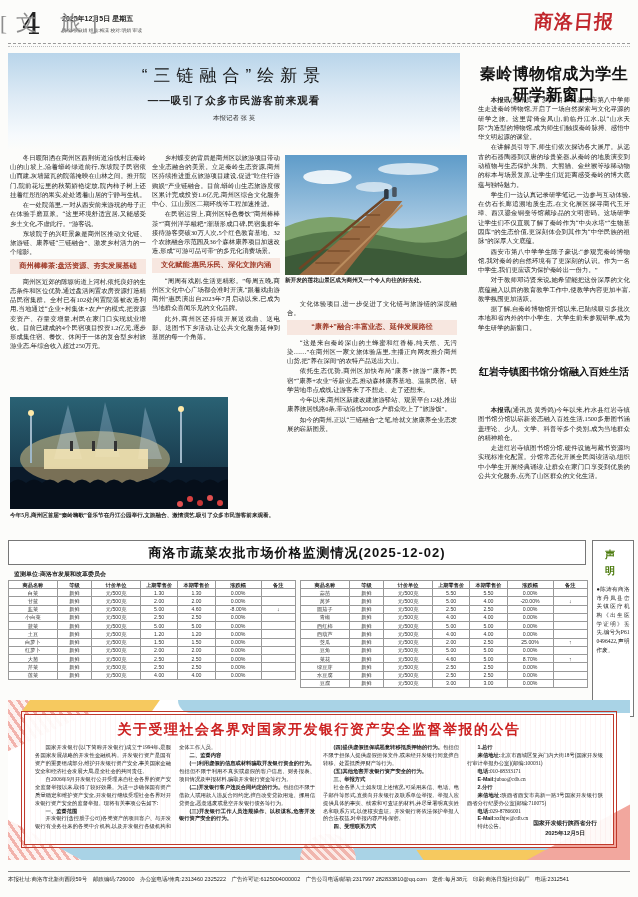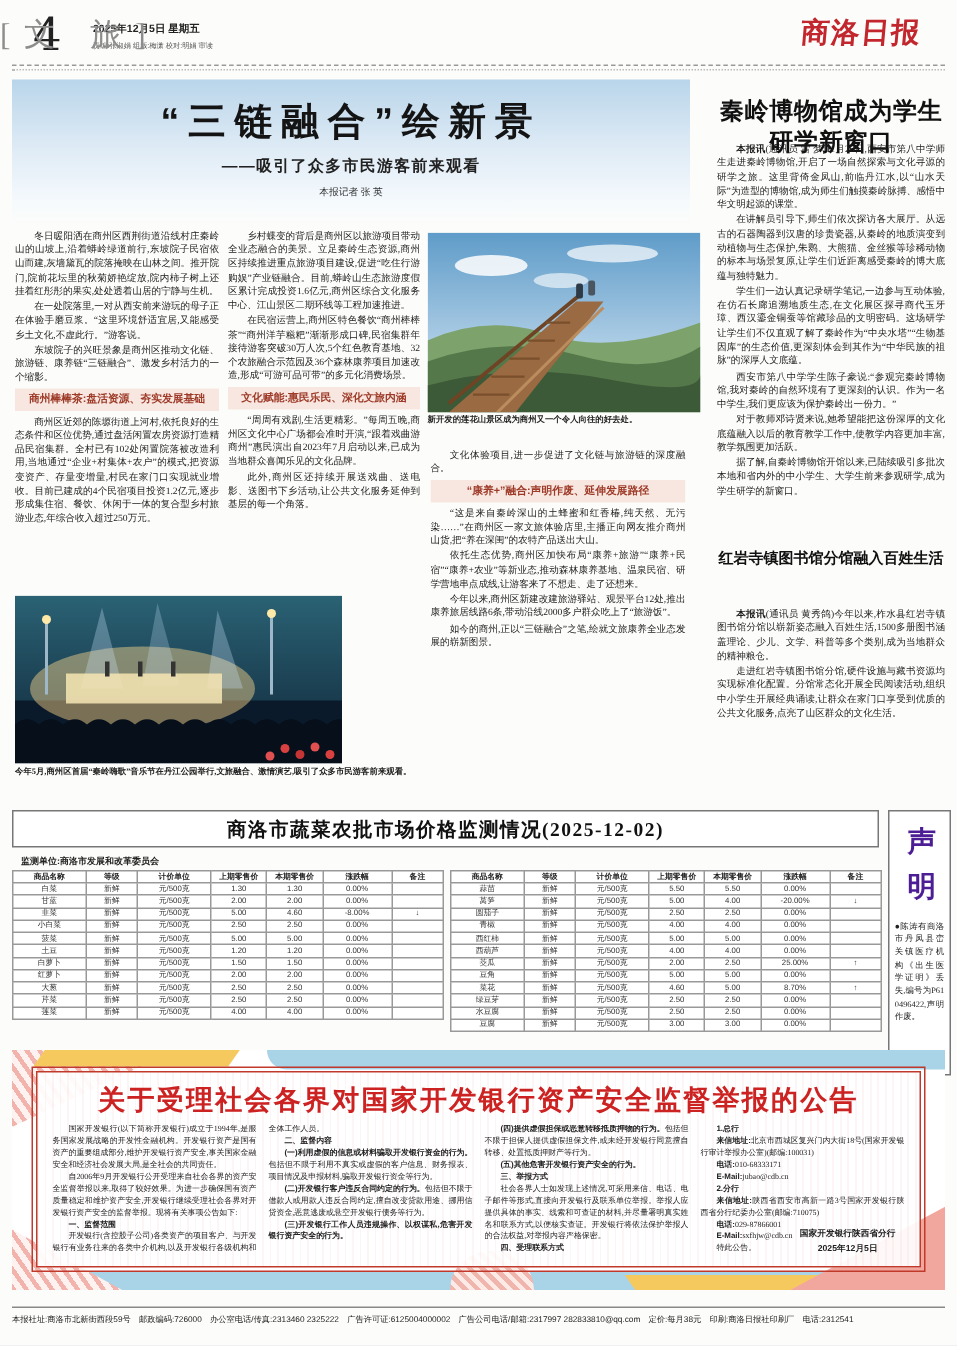--- a/index.html
+++ b/index.html
@@ -14,21 +14,21 @@
   .hdate { font-size:7px; font-weight:bold; color:#222; font-family:"Liberation Sans", sans-serif; }
   .hcred { font-size:4.8px; color:#555; margin-top:2.5px; font-family:"Liberation Sans", sans-serif; }
   .hsection { left:0; right:0; top:9px; text-align:left; font-size:21px; color:#8d8d8d; letter-spacing:9px; font-family:"Liberation Serif", serif; }
   .hmast { right:24px; top:9px; font-size:19px; font-weight:900; color:#c1272d; font-family:"DejaVu Serif", serif; transform:skewX(-5deg); letter-spacing:1px; }
   .hrule1 { left:8px; right:8px; top:43px; border-top:1px dashed #999; height:0; }
   .hrule2 { left:8px; right:8px; top:46px; border-top:1px dotted #bbb; height:0; }
 
   
   .mhead { left:8px; top:53px; width:452px; height:97px; text-align:center; padding-top:11px;
            background:linear-gradient(180deg,#b9d5ea 0%, #ddeaf5 45%, #f6fafd 85%, #fcfcfa 100%); }
-  .mh1 { font-size:25px; font-weight:700; letter-spacing:6px; color:#141414; font-family:"Liberation Sans", sans-serif; }
+  .mh1 { font-size:17px; font-weight:400; letter-spacing:6px; color:#141414; font-family:"Liberation Sans", sans-serif; }
   .mh2 { font-size:10.5px; font-weight:bold; margin-top:7px; letter-spacing:1px; color:#222; font-family:"Liberation Sans", sans-serif; }
   .mh3 { font-size:6.5px; margin-top:6px; color:#333; }
 
   .mcol { overflow:hidden; text-align:justify; font-size:6.4px; line-height:1.44; }
   .bp { text-indent:2em; margin-bottom:1px; }
   .c1 { left:10px;  top:153px; width:136px; height:242px; }
   .c2 { left:152px; top:153px; width:128px; height:242px; }
   .c3 { left:287px; top:299px; width:170px; height:236px; }
   .subhead { font-size:7.2px; font-weight:bold; color:#9e3a28; background:#f7e7e0; text-align:center;
              padding:2px 0; margin:3px 0; text-indent:0; font-family:"Liberation Sans", sans-serif; }
@@ -45,34 +45,34 @@
          font-family:"Liberation Sans", sans-serif; color:#111; letter-spacing:0.5px; }
   .rb1 { left:478px; top:95px; width:152px; height:288px; }
   .rh2 { left:476px; top:365px; width:156px; font-size:10px; font-weight:900; text-align:center;
          font-family:"Liberation Sans", sans-serif; color:#111; }
   .rb2 { left:478px; top:405px; width:152px; height:128px; }
   .rbody { overflow:hidden; text-align:justify; font-size:6.4px; line-height:1.45; }
   .rbody b, .ap b { font-family:"Liberation Sans", sans-serif; }
 
   
   .mtitlebox { left:8px; top:540px; width:578px; height:25px; border:1px solid #777; text-align:center;
-               font-size:13px; font-weight:bold; font-family:Liberation Serif, serif; letter-spacing:1px;
+               font-size:13px; font-weight:bold; font-family:Liberation Sans, sans-serif; letter-spacing:1px;
                line-height:24px; color:#111; background:#fff; }
   .munit { left:14px; top:570px; font-size:6px; font-weight:bold; color:#222; font-family:"Liberation Sans", sans-serif; }
   table.mtable { position:absolute; top:580px; border-collapse:collapse; table-layout:fixed;
                  font-size:5.2px; font-family:"Liberation Sans", sans-serif; color:#333; background:#fff; }
   .tleft { left:8px; width:288px; }
   .tright { left:300px; width:288px; }
   .mtable th, .mtable td { border:0.5px solid #999; padding:0.5px 1px; text-align:center; font-weight:normal; line-height:1.2; }
   .mtable th { font-weight:bold; color:#222; }
 
   
   .notice { left:592px; top:540px; width:42px; height:177px; border:1px solid #777; padding:4px 3.5px; background:#fff; }
-  .ntitle { width:16px; margin:2px auto 6px; font-size:19px; font-weight:bold; line-height:1.6; letter-spacing:2px;
-            text-align:right; font-family:"Liberation Sans", sans-serif; color:#4c1d95; word-break:break-all; }
+  .ntitle { width:16px; margin:2px auto 6px; font-size:10px; font-weight:bold; line-height:1.6; letter-spacing:2px;
+            text-align:left; font-family:"Liberation Sans", sans-serif; color:#4d7c0f; word-break:break-all; }
   .nbody { font-size:5.6px; line-height:1.55; text-align:justify; color:#222; word-break:break-all; }
 
   
   .ann-wrap { left:8px; top:700px; width:622px; height:160px; background:#fff; overflow:hidden; }
   .ann-wrap > div { position:absolute; }
   .d-band-top { left:170px; top:0; right:0; height:13px; background:#a9d3e6; border-radius:0 0 0 14px; }
   .d-yellow-tl { left:18px; top:0; width:130px; height:11px; background:#f6c95f; transform:skewX(-35deg); }
   .d-stripes-tl { left:-25px; top:-12px; width:160px; height:75px;
                   background:repeating-linear-gradient(55deg,#f2b3ac 0 3px,#fdf2f0 3px 7px);
                   clip-path:polygon(0 0,100% 0,0 100%); }
@@ -82,21 +82,21 @@
                   clip-path:polygon(0 0,0 100%,100% 100%); }
   .d-circle-b { left:47%; bottom:0; width:56px; height:26px; border-radius:56px 56px 0 0;
                 background:repeating-linear-gradient(45deg,#f0b6ae 0 3px,#fbeae6 3px 6px); }
   .d-yellow-br { right:60px; bottom:0; width:150px; height:10px; background:#f6c95f; transform:skewX(35deg); }
   .d-tri-br { right:-12px; bottom:-8px; width:130px; height:70px; background:#f2a79e;
               clip-path:polygon(100% 0,100% 100%,0 100%); }
   .ann-inner { left:16px; top:14px; right:16px; bottom:15px;
                border:1px solid #c0392b; outline:1px solid #c0392b; outline-offset:2px;
                padding:6px 10px 4px;
                background:repeating-linear-gradient(90deg, rgba(230,120,120,.07) 0 1px, transparent 1px 5px), rgba(255,255,255,.93); }
-  .ann-title { text-align:center; color:#cc2222; font-weight:900; font-size:18px;
+  .ann-title { text-align:center; color:#cc2222; font-weight:900; font-size:14px;
                font-family:"Liberation Sans", sans-serif; letter-spacing:1.5px; margin-bottom:5px; }
   .ann-cols { columns:4; column-gap:8px; height:92px; overflow:hidden; font-size:5.3px; line-height:1.5;
               text-align:justify; color:#222; }
   .ap { text-indent:2em; }
   .ann-sign { position:absolute; right:16px; bottom:5px; text-align:center; font-size:5.8px; font-weight:bold;
               font-family:"Liberation Sans", sans-serif; color:#222; line-height:1.7; }
 
   
   .foot { left:8px; top:871px; width:622px; border-top:1px solid #888; padding-top:4px;
           font-size:5.5px; color:#222; font-family:"Liberation Sans", sans-serif; white-space:nowrap; overflow:hidden; }
@@ -171,21 +171,21 @@
       <rect x="98" y="34" width="4.5" height="10" rx="1.5" fill="#2e3a45"></rect>
       <rect x="106" y="32" width="4.5" height="10" rx="1.5" fill="#4a5560"></rect>
     </svg>
   </div>
   <div class="abs cap1">新开发的莲花山景区成为商州又一个令人向往的好去处。</div>
 
   <div class="abs mcol c3">
     <div>
         <p class="bp">文化体验项目,进一步促进了文化链与旅游链的深度融合。</p>
       </div>
-    <div class="subhead">“康养+”融合:声明作废、延伸发展路径</div>
+    <div class="subhead">“康养+”融合:丰富业态、延伸发展路径</div>
     <div>
         <p class="bp">“这是来自秦岭深山的土蜂蜜和红香椿,纯天然、无污染……”在商州区一家文旅体验店里,主播正向网友推介商州山货,把“养在深闺”的农特产品送出大山。</p>
         <p class="bp">依托生态优势,商州区加快布局“康养+旅游”“康养+民宿”“康养+农业”等新业态,推动森林康养基地、温泉民宿、研学营地串点成线,让游客来了不想走、走了还想来。</p>
         <p class="bp">今年以来,商州区新建改建旅游驿站、观景平台12处,推出康养旅居线路6条,带动沿线2000多户群众吃上了“旅游饭”。</p>
         <p class="bp">如今的商州,正以“三链融合”之笔,绘就文旅康养全业态发展的崭新图景。</p>
       </div>
   </div>
 
   <div class="abs photo p2">
     <svg viewBox="0 0 218 112" preserveAspectRatio="none">

